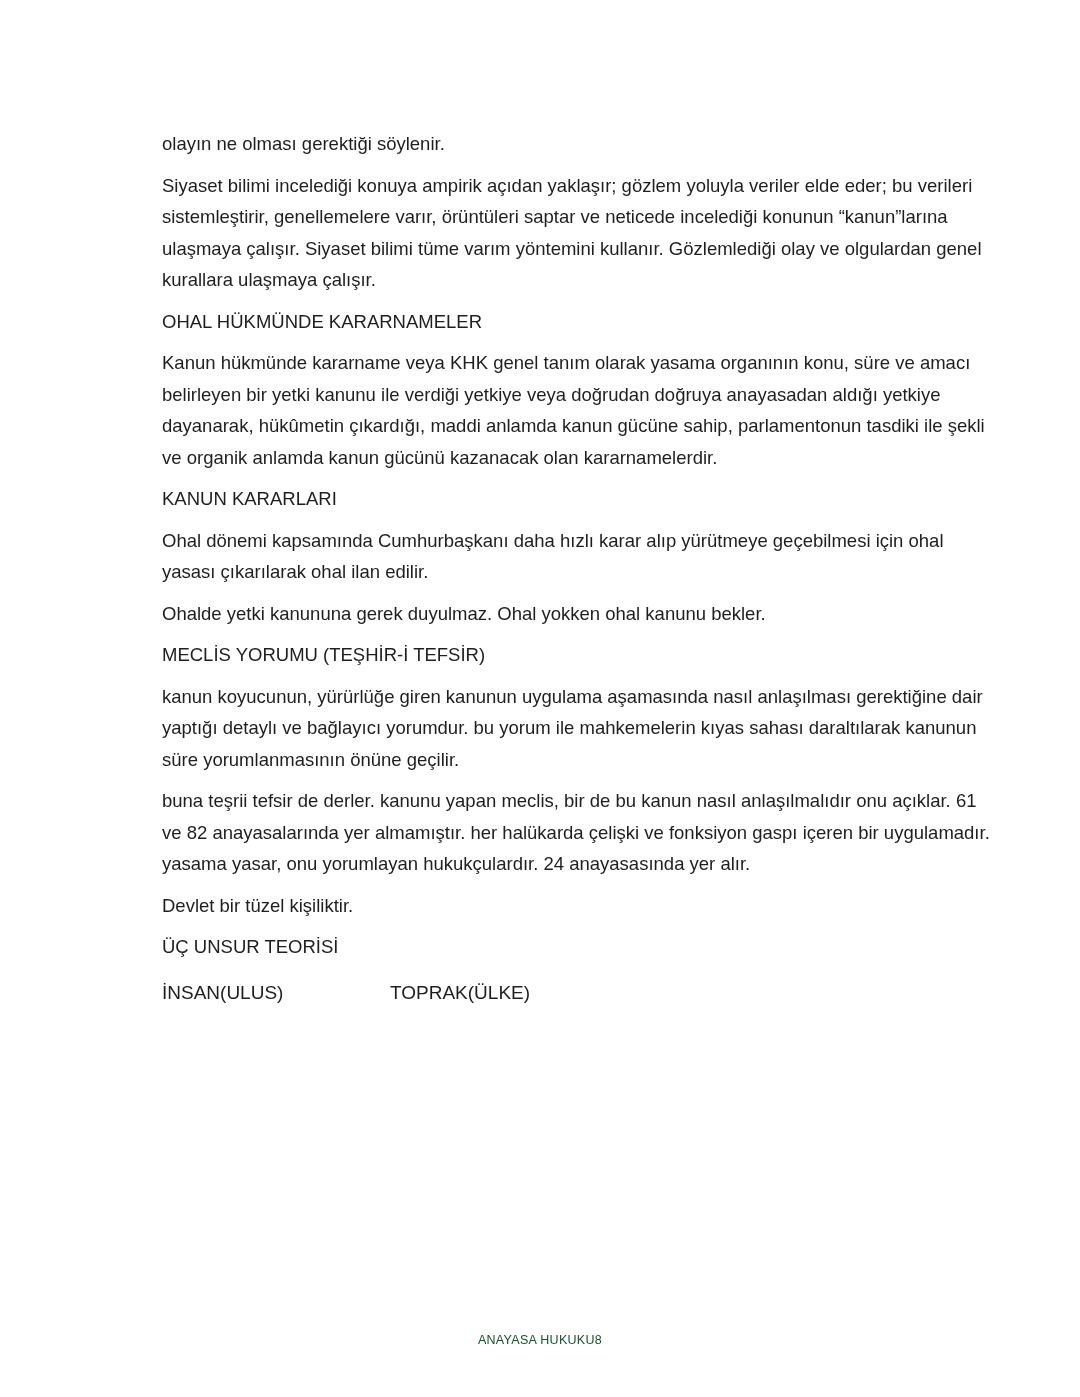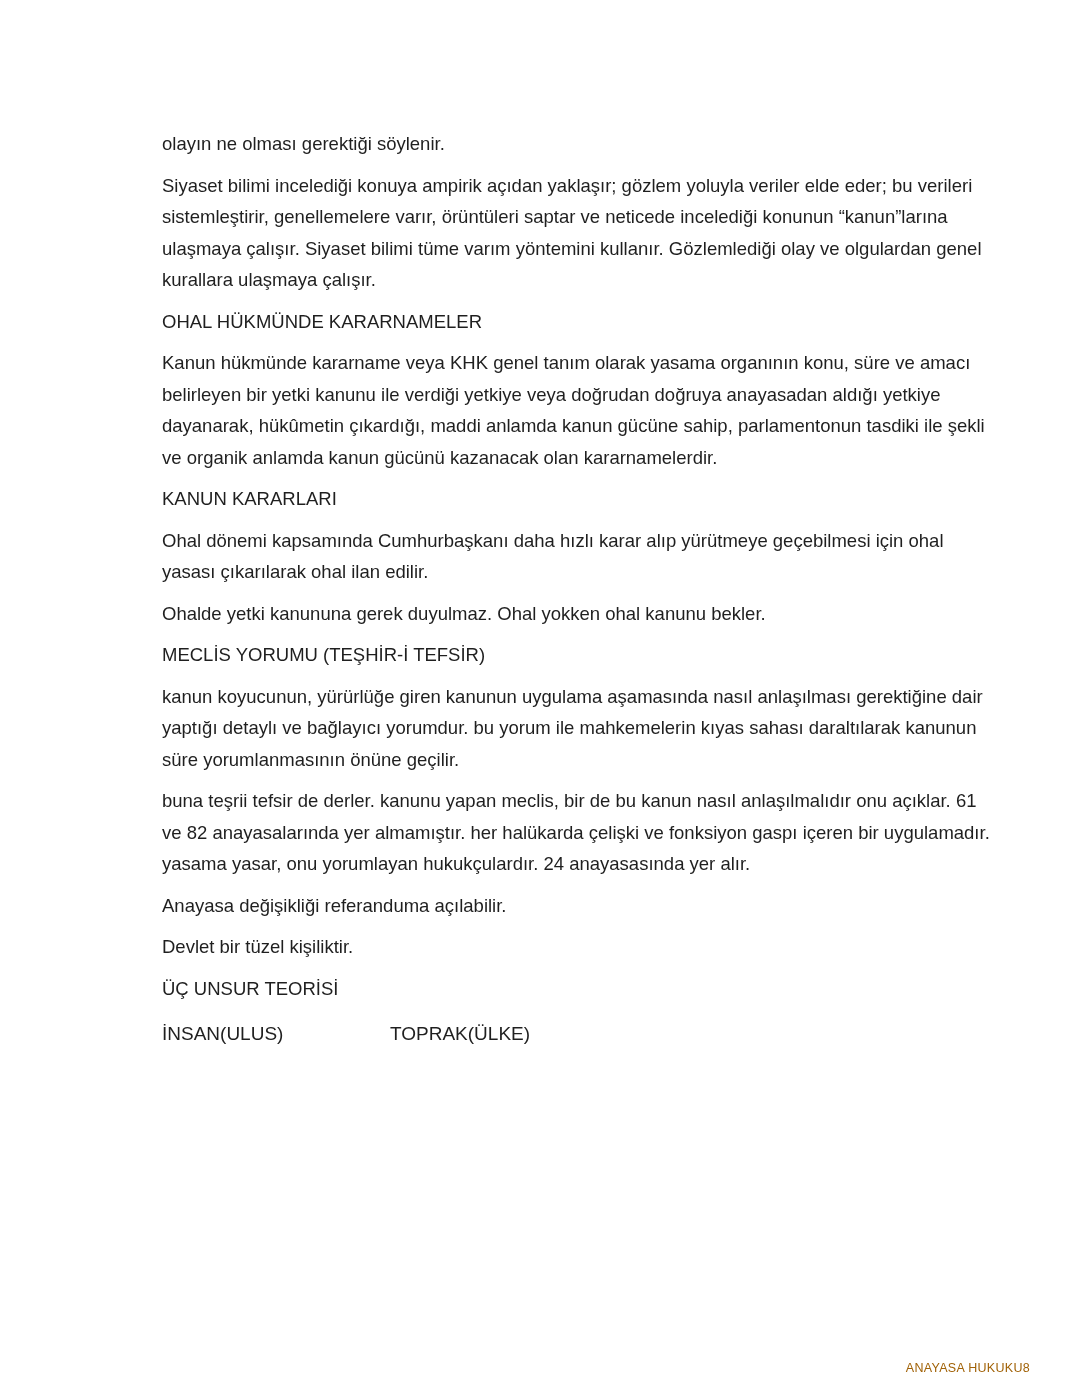--- a/index.html
+++ b/index.html
@@ -44,45 +44,43 @@
     font-size: 19px;
     line-height: 31.5px;
     margin-top: 14px;
   }
   .footer {
     position: absolute;
     left: 50px;
     right: 50px;
     top: 1333px;
     display: flex;
-    justify-content: flex-end;
+    justify-content: center;
     align-items: baseline;
     font-size: 12.5px;
-    color: #a16207;
+    color: #14532d;
     letter-spacing: 0.3px;
-    margin-top: 28px;
   }
 </style>
 </head>
 <body>
 
 <div class="page">
 
   <main class="content">
     <p>olayın ne olması gerektiği söylenir.</p>
     <p>Siyaset bilimi incelediği konuya ampirik açıdan yaklaşır; gözlem yoluyla veriler elde eder; bu verileri sistemleştirir, genellemelere varır, örüntüleri saptar ve neticede incelediği konunun “kanun”larına ulaşmaya çalışır. Siyaset bilimi tüme varım yöntemini kullanır. Gözlemlediği olay ve olgulardan genel kurallara ulaşmaya çalışır.</p>
     <p class="heading">OHAL HÜKMÜNDE KARARNAMELER</p>
     <p>Kanun hükmünde kararname veya KHK genel tanım olarak yasama organının konu, süre ve amacı belirleyen bir yetki kanunu ile verdiği yetkiye veya doğrudan doğruya anayasadan aldığı yetkiye dayanarak, hükûmetin çıkardığı, maddi anlamda kanun gücüne sahip, parlamentonun tasdiki ile şekli ve organik anlamda kanun gücünü kazanacak olan kararnamelerdir.</p>
     <p class="heading">KANUN KARARLARI</p>
     <p>Ohal dönemi kapsamında Cumhurbaşkanı daha hızlı karar alıp yürütmeye geçebilmesi için ohal yasası çıkarılarak ohal ilan edilir.</p>
     <p>Ohalde yetki kanununa gerek duyulmaz. Ohal yokken ohal kanunu bekler.</p>
     <p class="heading">MECLİS YORUMU (TEŞHİR-İ TEFSİR)</p>
     <p>kanun koyucunun, yürürlüğe giren kanunun uygulama aşamasında nasıl anlaşılması gerektiğine dair yaptığı detaylı ve bağlayıcı yorumdur. bu yorum ile mahkemelerin kıyas sahası daraltılarak kanunun süre yorumlanmasının önüne geçilir.</p>
     <p>buna teşrii tefsir de derler. kanunu yapan meclis, bir de bu kanun nasıl anlaşılmalıdır onu açıklar. 61 ve 82 anayasalarında yer almamıştır. her halükarda çelişki ve fonksiyon gaspı içeren bir uygulamadır. yasama yasar, onu yorumlayan hukukçulardır. 24 anayasasında yer alır.</p>
-    <p>Anayasa değişikliği referanduma açılabilir.</p>
     <p>Devlet bir tüzel kişiliktir.</p>
     <p class="heading">ÜÇ UNSUR TEORİSİ</p>
 
     <div class="columns-row">
       <span>İNSAN(ULUS)</span>
       <span>TOPRAK(ÜLKE)</span>
     </div>
   </main>
 
   <footer class="footer">

